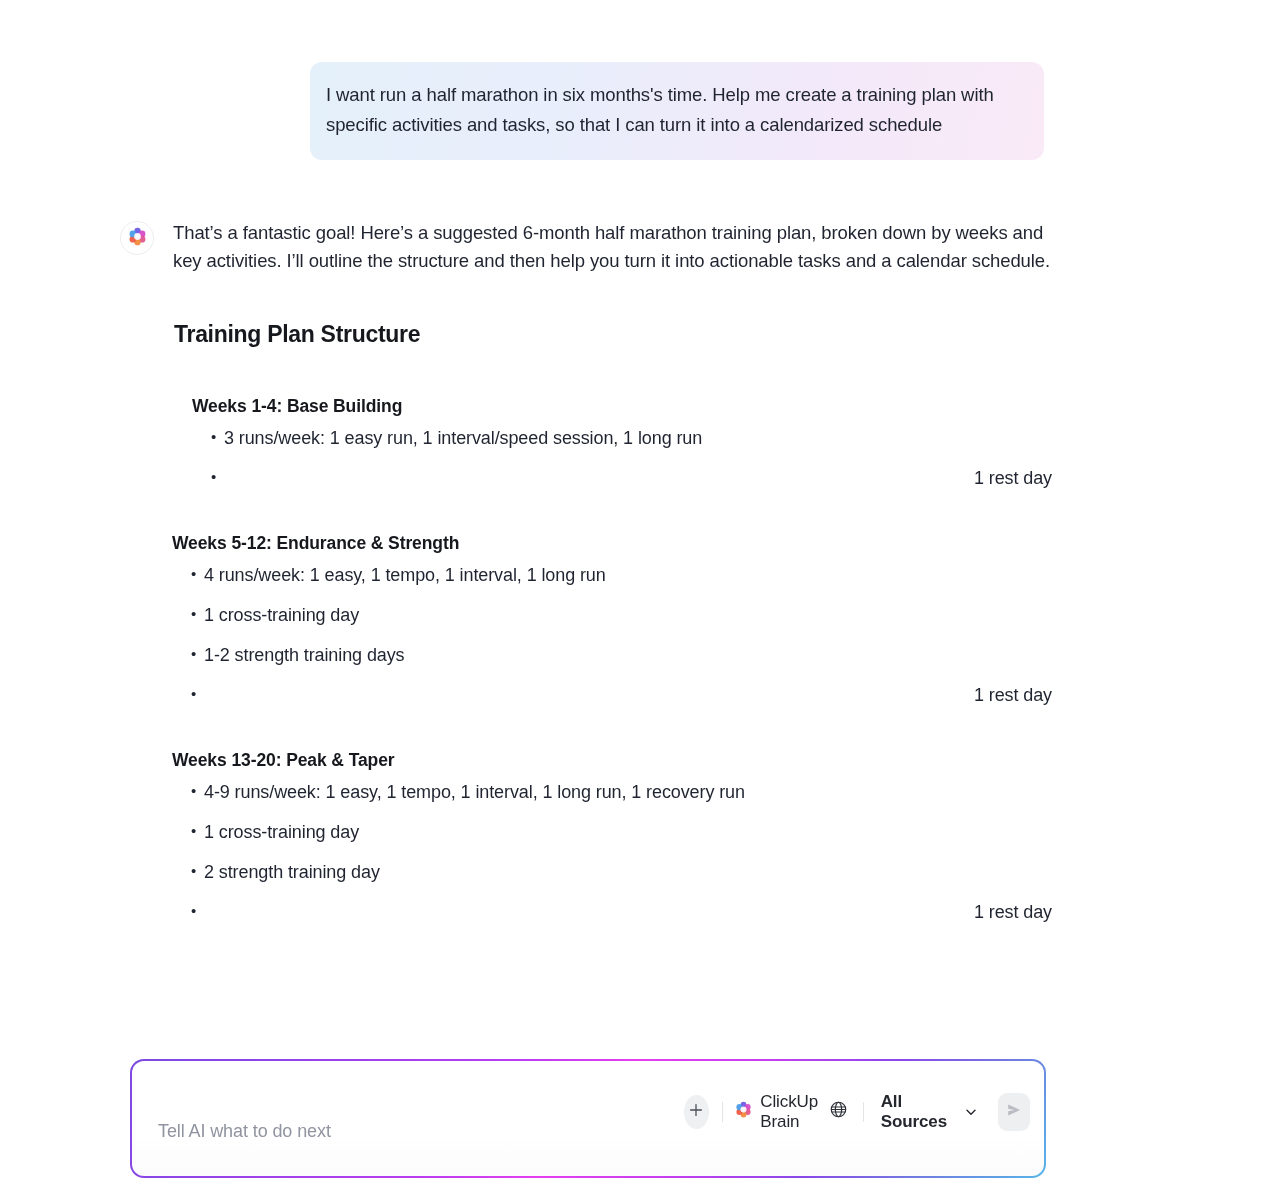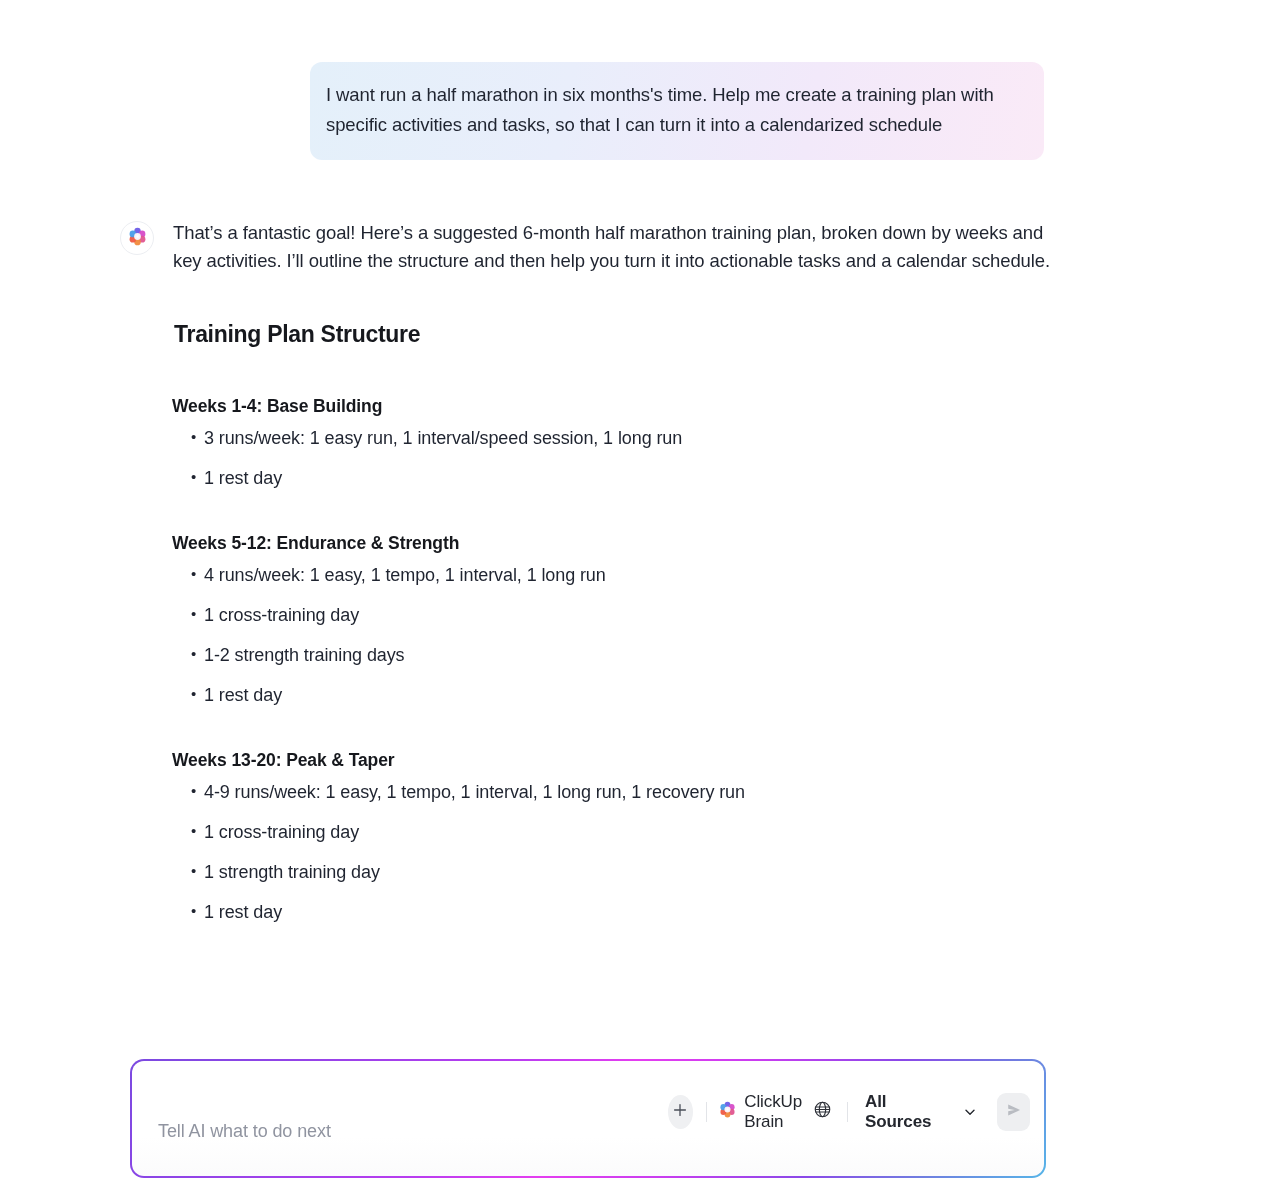--- a/index.html
+++ b/index.html
@@ -78,21 +78,21 @@
   .plan-heading {
     font-size: 23px;
     font-weight: bold;
     color: #16181d;
     letter-spacing: -0.3px;
     margin: 46px 0 12px 2px;
   }
   .section {
     margin-top: 44px;
   }
-  .section:first-of-type { margin-top: 48px; }
+  .section:first-of-type { margin-top: 48px; margin-left: 20px; }
   .section-title {
     font-size: 17.5px;
     font-weight: bold;
     color: #16181d;
     letter-spacing: -0.1px;
     margin: 0 0 10px 0;
   }
   .bullets {
     list-style: none;
     margin: 0;
@@ -100,21 +100,21 @@
   }
   .bullets li {
     position: relative;
     padding-left: 32px;
     font-size: 18px;
     line-height: 22px;
     color: #1f2430;
     letter-spacing: -0.1px;
     margin-bottom: 18px;
   }
-  .bullets li:last-child { margin-bottom: 0; }
+  .bullets li:last-child { margin-bottom: 0; text-align: right; }
   .bullets li::before {
     content: "\2022";
     position: absolute;
     left: 19px;
     top: -1px;
     font-size: 15px;
     color: #1f2430;
     line-height: 22px;
   }
 
@@ -218,21 +218,20 @@
     display: flex;
     align-items: center;
     justify-content: center;
     cursor: pointer;
   }
   .sources-btn {
     display: flex;
     align-items: center;
     cursor: pointer;
     padding: 2px 4px;
-    gap: 16px;
   }
   .sources-btn .label {
     font-size: 17px;
     font-weight: bold;
     color: #24272e;
     letter-spacing: -0.1px;
   }
   .sources-btn .chev { margin-left: 7px; display: flex; }
   .send-btn {
     width: 38px;
@@ -304,21 +303,21 @@
           <li>1-2 strength training days</li>
           <li>1 rest day</li>
         </ul>
       </div>
 
       <div class="section">
         <div class="section-title">Weeks 13-20: Peak &amp; Taper</div>
         <ul class="bullets">
           <li>4-9 runs/week: 1 easy, 1 tempo, 1 interval, 1 long run, 1 recovery run</li>
           <li>1 cross-training day</li>
-          <li>1 strength training day</li>
+          <li>2 strength training day</li>
           <li>1 rest day</li>
         </ul>
       </div>
 
     </div>
   </div>
 </div>
 
 <div class="composer-fade"></div>
 

